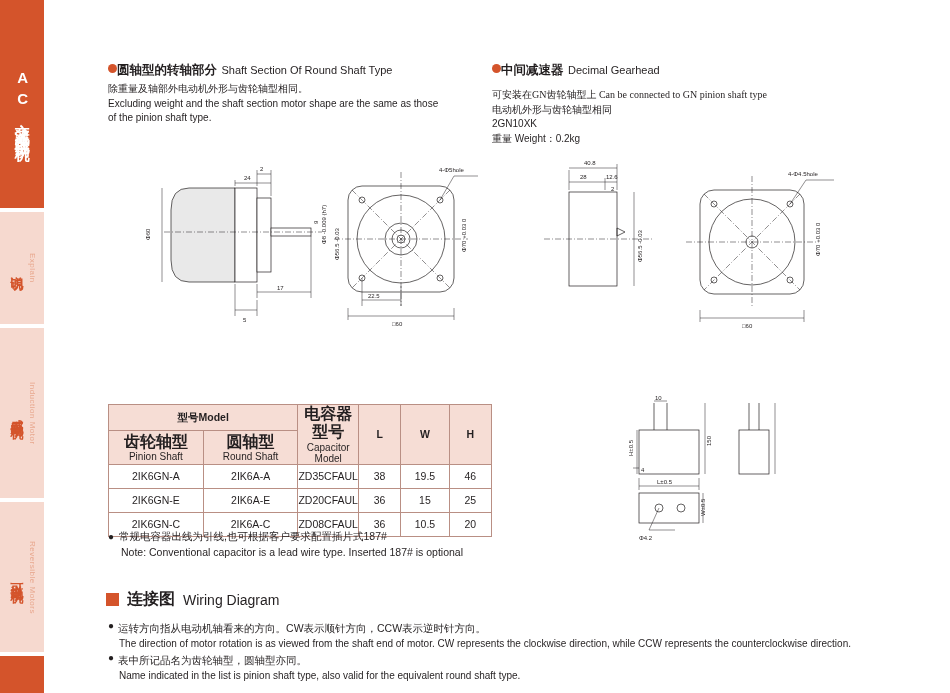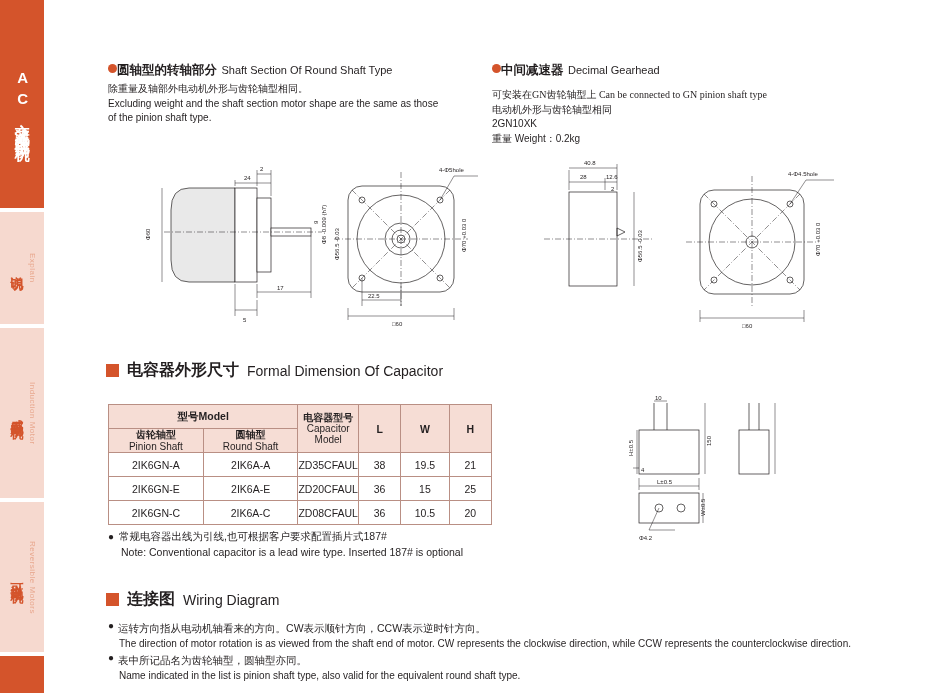--- a/index.html
+++ b/index.html
@@ -78,21 +78,21 @@
     position:absolute; left:64px; top:404px;
     border-collapse:collapse; width:384px;
     font-size:10.5px; color:#231f20;padding-left:8px;
   }
   .cap-table th, .cap-table td {
     border:1px solid #b98f84; text-align:center; padding:0;
     height:23px;
   }
   .cap-table thead th { background:#f6ddd5; font-weight:bold; }
   .cap-table tbody td { background:#ffffff; }
-  .cap-table .sub { font-weight:bold; font-size:10px; line-height:1.15; }
+  .cap-table .sub { font-weight:bold; font-size:16px; line-height:1.15; }
   .cap-table .subn { font-weight:normal; font-size:10px; }
 
   .cap-note { position:absolute; left:64px; top:529px; width:470px; }
   .note-row { display:flex; gap:5px; font-size:10.5px; line-height:1.5; }
   .note-dot { font-size:10px; color:#231f20; }
 
   
   .wiring-notes { position:absolute; left:64px; top:620px; width:800px; }
   .wiring-notes .nd { display:flex; gap:4px; align-items:flex-start; }
   .wiring-notes .sub-line { margin-left:11px; }
@@ -277,25 +277,20 @@
         <text class="dimtxt" x="726" y="116" transform="rotate(-90 726,116)">Φ70 +0.03 0</text>
 
         <line class="ln-thin" x1="606" y1="170" x2="606" y2="182"></line>
         <line class="ln-thin" x1="710" y1="170" x2="710" y2="182"></line>
         <line class="ln-thin" x1="606" y1="178" x2="710" y2="178"></line>
         <text class="dimtxt" x="648" y="188">□60</text>
       </g>
     </svg>
   </div>
 
-  <div class="sec-head" id="cap-section">
-    <span class="sq"></span>
-    <span class="sec-cn">电容器外形尺寸</span>
-    <span class="sec-en">Formal Dimension Of Capacitor</span>
-  </div>
 
   <table class="cap-table">
     <thead>
       <tr>
         <th colspan="2">型号Model</th>
         <th rowspan="2">
           <div class="sub">电容器型号</div>
           <div class="subn">Capacitor Model</div>
         </th>
         <th rowspan="2" style="width:42px">L</th>
@@ -313,21 +308,21 @@
         </th>
       </tr>
     </thead>
     <tbody>
       <tr>
         <td>2IK6GN-A</td>
         <td>2IK6A-A</td>
         <td>ZD35CFAUL</td>
         <td>38</td>
         <td>19.5</td>
-        <td>21</td>
+        <td>46</td>
       </tr>
       <tr>
         <td>2IK6GN-E</td>
         <td>2IK6A-E</td>
         <td>ZD20CFAUL</td>
         <td>36</td>
         <td>15</td>
         <td>25</td>
       </tr>
       <tr>

